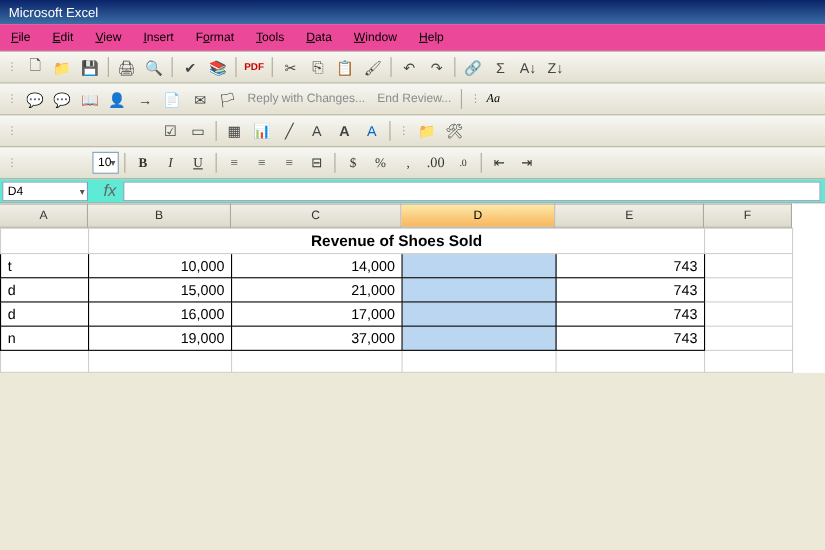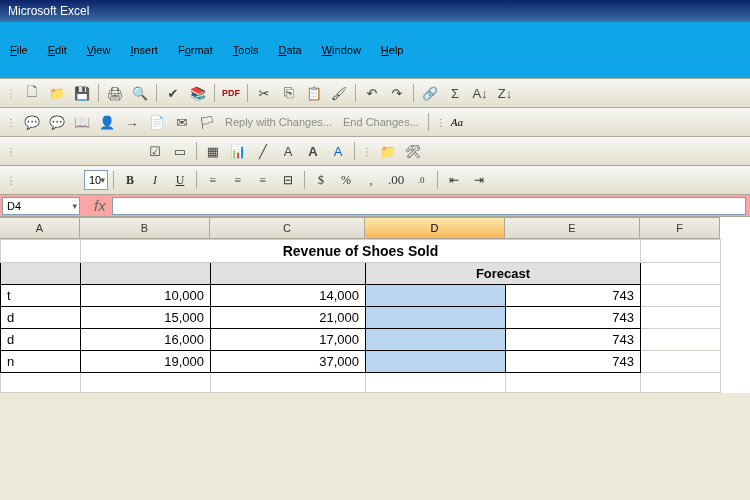--- a/index.html
+++ b/index.html
@@ -12,22 +12,22 @@
       overflow: hidden;
     }
     .title-bar {
       background: linear-gradient(to bottom, #0a246a, #3b6ea5);
       color: white;
       padding: 4px 8px;
       font-size: 12px;
       font-weight: normal;
     }
     .menu-bar {
-      background: #0ea5e9;
-      padding: 18px 0;
+      background: #ec4899;
+      padding: 2px 0;
       display: flex;
       border-bottom: 1px solid #aca899;
     }
     .menu-item {
       padding: 4px 10px;
       cursor: pointer;
       font-size: 11px;
     }
     .menu-item u { text-decoration: underline; }
     .toolbar {
@@ -97,21 +97,21 @@
       justify-content: center;
       cursor: pointer;
       font-size: 12px;
       font-family: "Times New Roman", serif;
       color: #333;
     }
     .fmt-btn.bold { font-weight: bold; }
     .fmt-btn.italic { font-style: italic; font-family: "Times New Roman", serif; }
     .fmt-btn.underline { text-decoration: underline; }
     .name-fx-bar {
-      background: #fca5a5;
+      background: #5eead4;
       display: flex;
       align-items: center;
       border-bottom: 1px solid #aca899;
       height: 22px;
     }
     .name-box {
       width: 78px;
       background: white;
       border: 1px solid #7f9db9;
       height: 18px;
@@ -310,21 +310,21 @@
   <div class="toolbar-btn">
       <span>📄</span>
     </div>
   <div class="toolbar-btn">
       <span>✉</span>
     </div>
   <div class="toolbar-btn">
       <span>🏳</span>
     </div>
   <span class="toolbar-text">Reply with Changes...</span>
-  <span class="toolbar-text">End Changes...</span>
+  <span class="toolbar-text">End Review...</span>
   <div class="toolbar-sep"></div>
   <span class="grip">⋮</span>
   <span style="font-style:italic;font-family:'Times New Roman'">Aa</span>
 </div>
 
 <div class="toolbar">
   <span class="grip">⋮</span>
   <div style="width:120px"></div>
   <div class="toolbar-btn">
       <span>☑</span>
@@ -422,27 +422,20 @@
       <div class="col-h colF">F</div>
     </div>
     <table class="sheet">
       <tbody>
           <tr>
         <td class="colA"></td>
         <td class="colB title-cell" colspan="4">Revenue of Shoes Sold</td>
         <td class="colF"></td>
       </tr>
       <tr>
-        <td class="colA bordered bg-gray"></td>
-        <td class="colB bordered bg-gray"></td>
-        <td class="colC bordered bg-gray"></td>
-        <td class="colD bordered bg-gray num" colspan="2" style="text-align:center;font-weight:bold">Forecast</td>
-        <td class="colF"></td>
-      </tr>
-      <tr>
         <td class="colA bordered">t</td>
         <td class="colB bordered num">10,000</td>
         <td class="colC bordered num">14,000</td>
         <td class="colD bordered selected-blue num" style="border:2px solid #000"></td>
         <td class="colE bordered num">743</td>
         <td class="colF"></td>
       </tr>
       <tr>
         <td class="colA bordered">d</td>
         <td class="colB bordered num">15,000</td>

